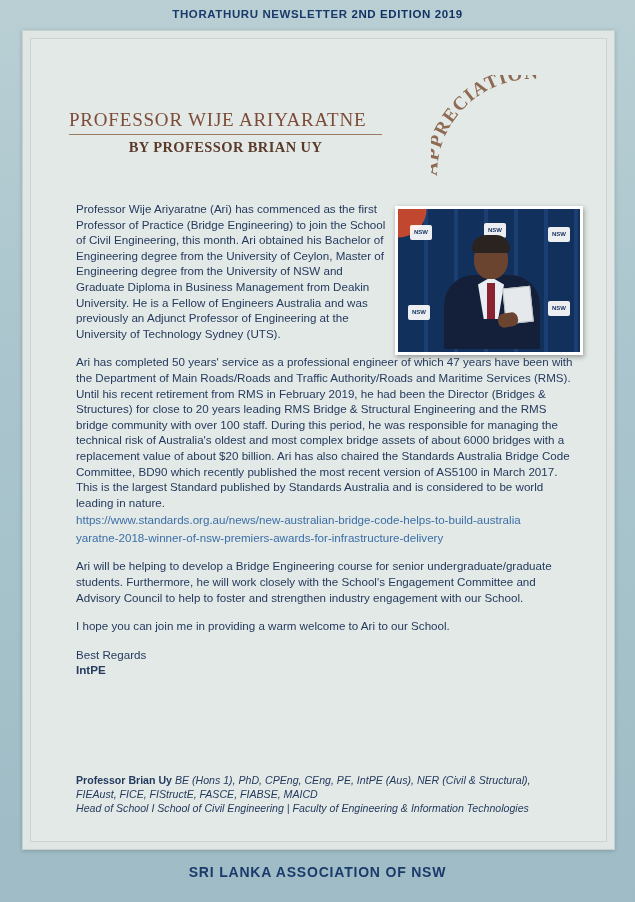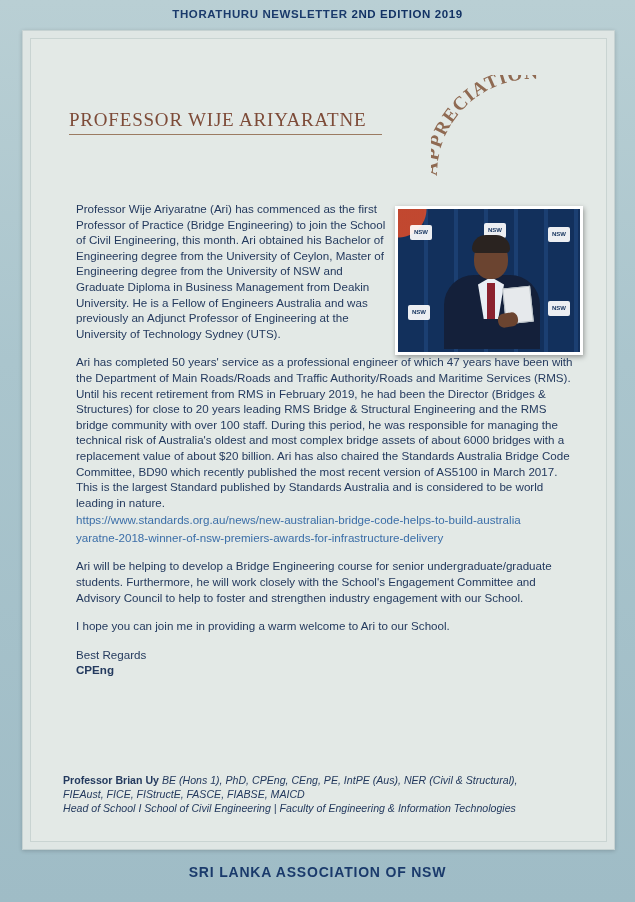--- a/index.html
+++ b/index.html
@@ -220,21 +220,21 @@
     height: 14px;
     background: #6b4430;
     border-radius: 6px;
     transform: rotate(-10deg);
   }
   .signoff-name {
     font-weight: bold;
   }
   .credentials {
     position: absolute;
-    left: 40px;
+    left: 53px;
     top: 742px;
     width: 470px;
     font-size: 10.6px;
     line-height: 14px;
     color: #243a5e;
   }
   .credentials .nm {
     font-weight: bold;
   }
   .credentials .it {
@@ -272,20 +272,21 @@
         </defs>
         <text>
           <textPath href="#arcpath" startOffset="2%">APPRECIATIONS</textPath>
         </text>
       </svg>
     </div>
 
     <div class="title-block">
       <div class="doc-title">PROFESSOR WIJE ARIYARATNE</div>
       <div class="title-rule"></div>
+      <div class="doc-subtitle">BY PROFESSOR BRIAN UY</div>
     </div>
 
     <div class="photo">
       <div class="backdrop"></div>
       <div class="swoosh"></div>
       <div class="logo l1">NSW</div>
       <div class="logo l2">NSW</div>
       <div class="logo l3">NSW</div>
       <div class="logo l4">NSW</div>
       <div class="logo l5">NSW</div>
@@ -302,21 +303,21 @@
       <p class="para-1">Professor Wije Ariyaratne (Ari) has commenced as the first Professor of Practice (Bridge Engineering) to join the School of Civil Engineering, this month. Ari obtained his Bachelor of Engineering degree from the University of Ceylon, Master of Engineering degree from the University of NSW and Graduate Diploma in Business Management from Deakin University.  He is a Fellow of Engineers Australia and was previously an Adjunct Professor of Engineering at the University of Technology Sydney (UTS).</p>
       <p>Ari has completed 50 years' service as a professional engineer of which 47 years have been with the Department of Main Roads/Roads and Traffic Authority/Roads and Maritime Services (RMS).  Until his recent retirement from RMS in February 2019, he had been the Director (Bridges &amp; Structures) for close to 20 years leading RMS Bridge &amp; Structural Engineering and the RMS bridge community with over 100 staff.  During this period, he was responsible for managing the technical risk of Australia's oldest and most complex bridge assets of about 6000 bridges with a replacement value of about $20 billion. Ari has also chaired the Standards Australia Bridge Code Committee, BD90 which recently published the most recent version of AS5100 in March 2017. This is the largest Standard published by Standards Australia and is considered to be world leading in nature.</p>
       <p class="link" style="margin-top:-11px;">https://www.standards.org.au/news/new-australian-bridge-code-helps-to-build-australia</p>
       <p style="margin-top:-11px;">
         <span class="link-sm">yaratne-2018-winner-of-nsw-premiers-awards-for-infrastructure-delivery</span>
       </p>
       <p>Ari will be helping to develop a Bridge Engineering course for senior undergraduate/graduate students.  Furthermore, he will work closely with the School's Engagement Committee and Advisory Council to help to foster and strengthen industry engagement with our School.</p>
       <p>I hope you can join me in providing a warm welcome to Ari to our School.</p>
       <p>
         <span>Best Regards</span><br>
-        <span class="signoff-name">CPEng</span>
+        <span class="signoff-name">IntPE</span>
       </p>
     </div>
 
     <div class="credentials">
       <span class="nm">Professor Brian Uy</span>
       <span class="it">BE (Hons 1), PhD, CPEng, CEng, PE, IntPE (Aus), NER (Civil &amp; Structural), FIEAust, FICE, FIStructE, FASCE, FIABSE, MAICD</span><br>
       <span class="it">Head of School I School of Civil Engineering | Faculty of Engineering &amp; Information Technologies</span>
     </div>
   </div>
 

